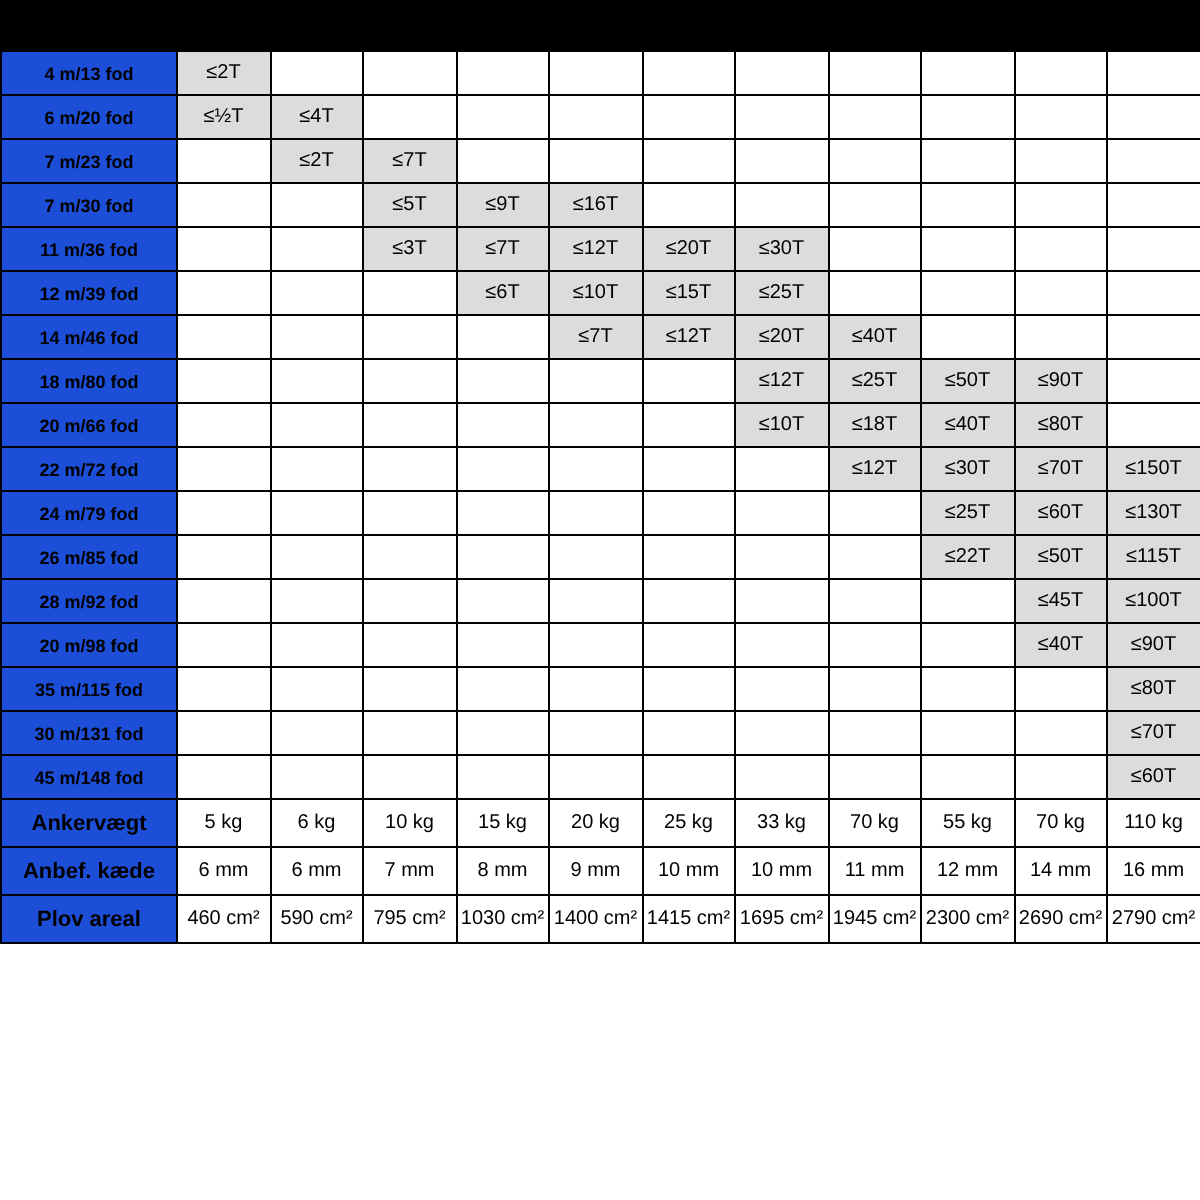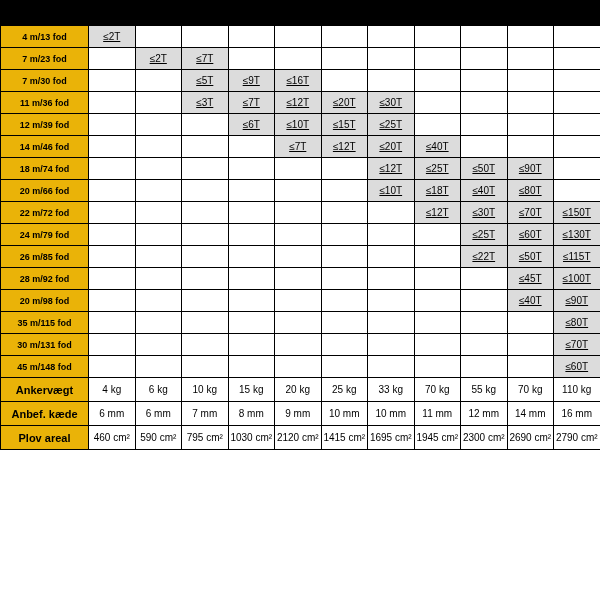--- a/index.html
+++ b/index.html
@@ -42,30 +42,29 @@
     padding-left: 5px;
     font-size: 10px;
     line-height: 12px;
   }
   
   td.rowlabel {
     text-align: left;
     padding-left: 5px;
     font-weight: bold;
     font-size: 11px;
-    background: #eab308;
+    background: #1d4ed8;
     margin-top: 48px;
   }
   td.cell {
     background: #ffffff;
   }
   td.cell.filled {
     background: #dcdcdc;
     font-size: 10px;
-    text-decoration: underline;
   }
   
   tr.summary td {
     font-size: 10px;
     height: 24px;
   }
   tr.summary td.rowlabel {
     font-weight: bold;
     font-size: 11px;
   }
@@ -121,20 +120,34 @@
         <td class="cell"></td>
         <td class="cell"></td>
         <td class="cell"></td>
         <td class="cell"></td>
         <td class="cell"></td>
         <td class="cell"></td>
         <td class="cell"></td>
         <td class="cell"></td>
       </tr>
       <tr>
+        <td class="rowlabel">6 m/20 fod</td>
+        <td class="cell filled">≤½T</td>
+        <td class="cell filled">≤4T</td>
+        <td class="cell"></td>
+        <td class="cell"></td>
+        <td class="cell"></td>
+        <td class="cell"></td>
+        <td class="cell"></td>
+        <td class="cell"></td>
+        <td class="cell"></td>
+        <td class="cell"></td>
+        <td class="cell"></td>
+      </tr>
+      <tr>
         <td class="rowlabel">7 m/23 fod</td>
         <td class="cell"></td>
         <td class="cell filled">≤2T</td>
         <td class="cell filled">≤7T</td>
         <td class="cell"></td>
         <td class="cell"></td>
         <td class="cell"></td>
         <td class="cell"></td>
         <td class="cell"></td>
         <td class="cell"></td>
@@ -191,21 +204,21 @@
         <td class="cell"></td>
         <td class="cell filled">≤7T</td>
         <td class="cell filled">≤12T</td>
         <td class="cell filled">≤20T</td>
         <td class="cell filled">≤40T</td>
         <td class="cell"></td>
         <td class="cell"></td>
         <td class="cell"></td>
       </tr>
       <tr>
-        <td class="rowlabel">18 m/74 fod</td>
+        <td class="rowlabel">18 m/80 fod</td>
         <td class="cell"></td>
         <td class="cell"></td>
         <td class="cell"></td>
         <td class="cell"></td>
         <td class="cell"></td>
         <td class="cell"></td>
         <td class="cell filled">≤12T</td>
         <td class="cell filled">≤25T</td>
         <td class="cell filled">≤50T</td>
         <td class="cell filled">≤90T</td>
@@ -332,21 +345,21 @@
         <td class="cell"></td>
         <td class="cell"></td>
         <td class="cell"></td>
         <td class="cell"></td>
         <td class="cell"></td>
         <td class="cell"></td>
         <td class="cell filled">≤60T</td>
       </tr>
       <tr class="summary">
         <td class="rowlabel">Ankervægt</td>
-        <td class="val">4 kg</td>
+        <td class="val">5 kg</td>
         <td class="val">6 kg</td>
         <td class="val">10 kg</td>
         <td class="val">15 kg</td>
         <td class="val">20 kg</td>
         <td class="val">25 kg</td>
         <td class="val">33 kg</td>
         <td class="val">70 kg</td>
         <td class="val">55 kg</td>
         <td class="val">70 kg</td>
         <td class="val">110 kg</td>
@@ -364,21 +377,21 @@
         <td class="val">12 mm</td>
         <td class="val">14 mm</td>
         <td class="val">16 mm</td>
       </tr>
       <tr class="summary">
         <td class="rowlabel">Plov areal</td>
         <td class="val">460 cm²</td>
         <td class="val">590 cm²</td>
         <td class="val">795 cm²</td>
         <td class="val">1030 cm²</td>
-        <td class="val">2120 cm²</td>
+        <td class="val">1400 cm²</td>
         <td class="val">1415 cm²</td>
         <td class="val">1695 cm²</td>
         <td class="val">1945 cm²</td>
         <td class="val">2300 cm²</td>
         <td class="val">2690 cm²</td>
         <td class="val">2790 cm²</td>
       </tr>
     </tbody>
 </table>
 

